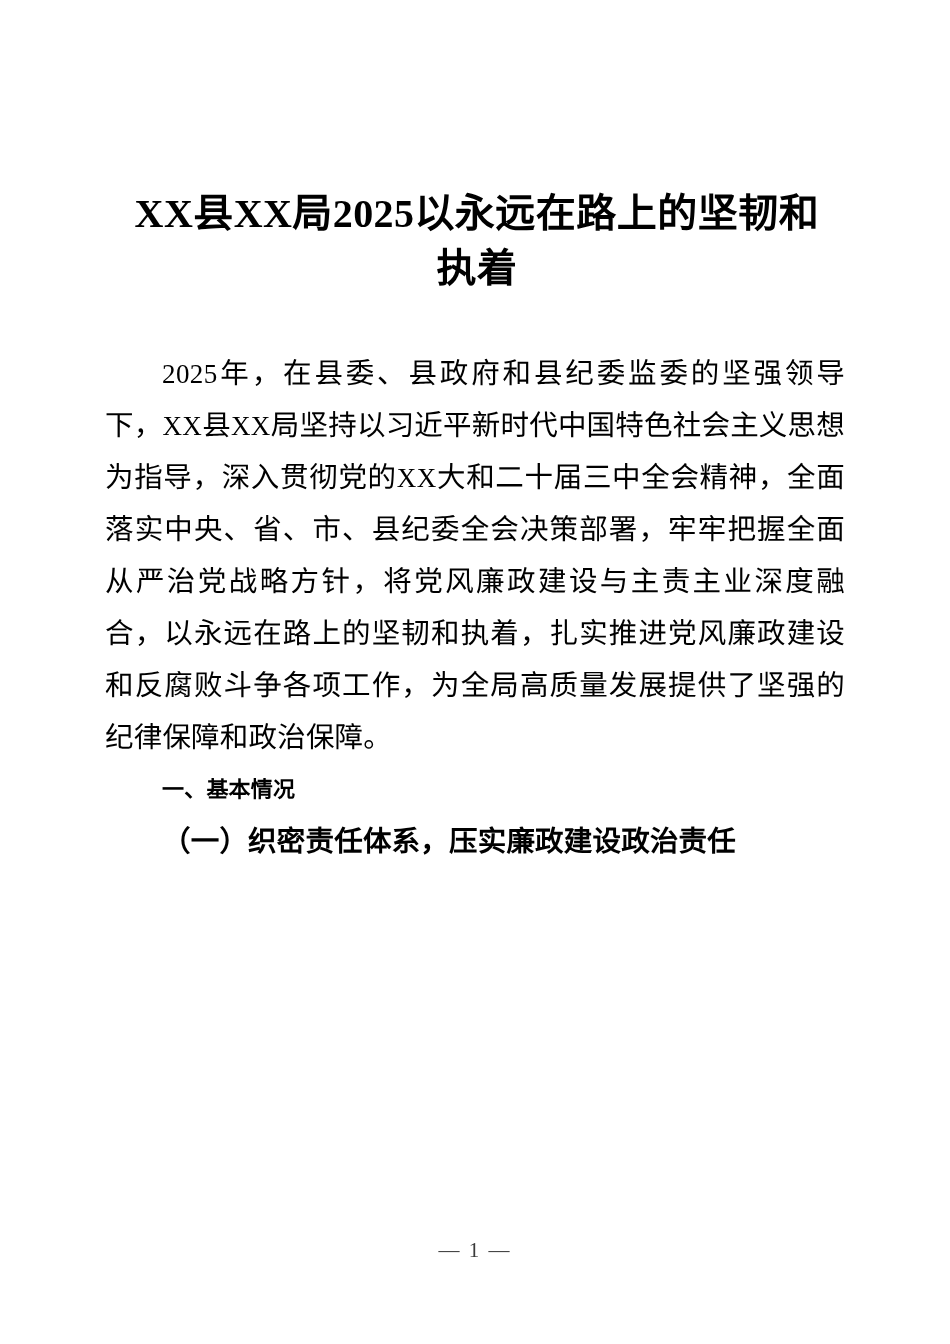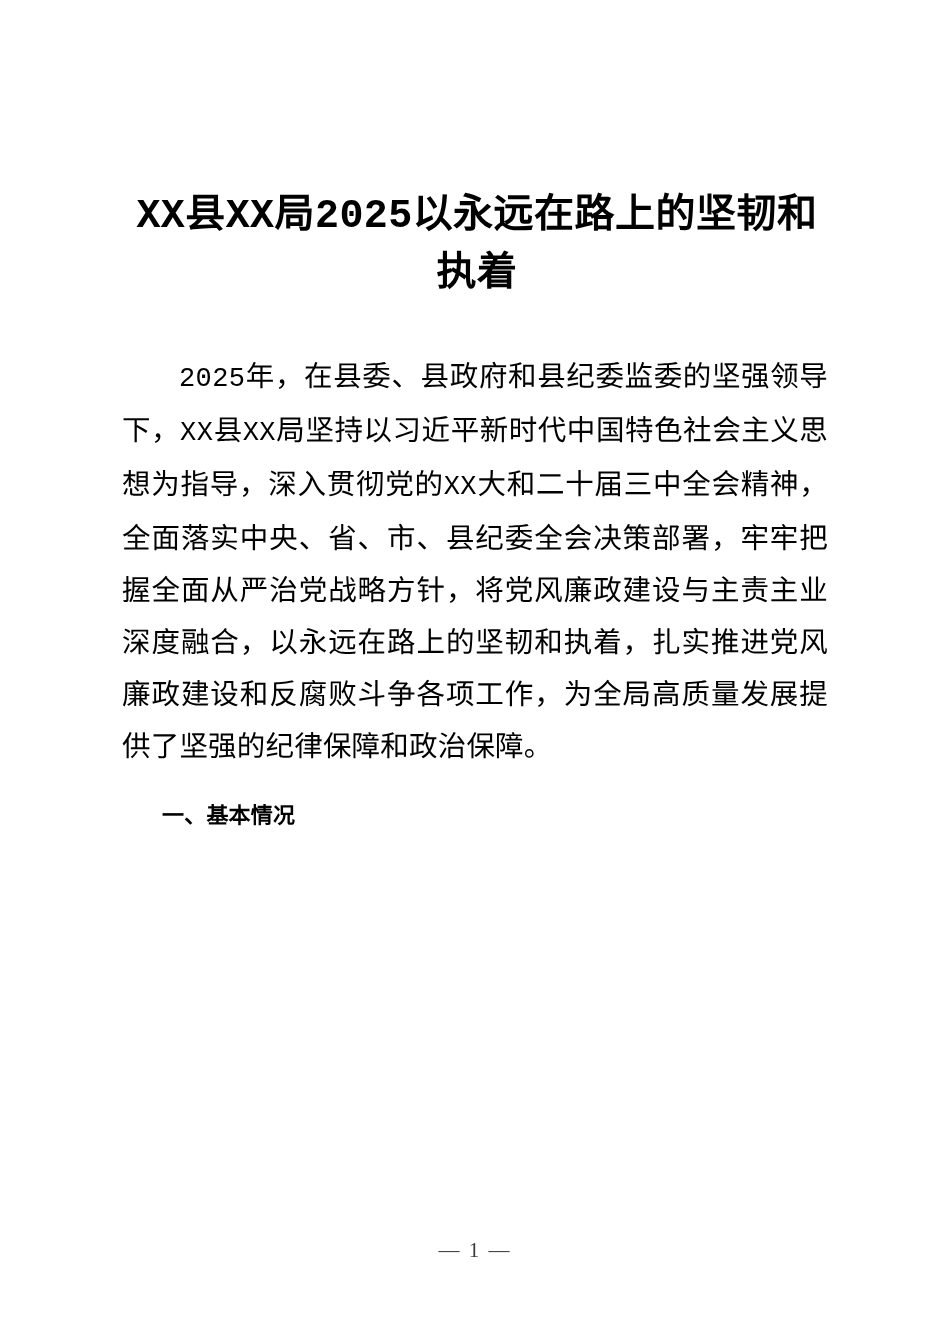--- a/index.html
+++ b/index.html
@@ -41,21 +41,21 @@
     margin-left: 22px;
   }
 
   
   .para {
     font-size: 28.5px;
     line-height: 52px;
     text-align: justify;
     text-align-last: left;
     text-justify: inter-ideograph;
-    margin: 17px;
+    margin: 0;
     letter-spacing: 0.2px;
   }
   .para.indent {
     text-indent: 57px;
   }
   .para.first {
     margin-top: 52px;
   }
 
   
@@ -71,21 +71,21 @@
     font-size: 28.5px;
     line-height: 52px;
     font-weight: bold;
     margin: 0;
     text-indent: 57px;
     letter-spacing: 0.2px;
   }
 
   
   .lat {
-    font-family: Liberation Mono, monospace;
+    font-family: Liberation Serif, serif;
     font-size: 27px;
     letter-spacing: 0.4px;
   }
   .doc-title .lat {
     font-size: 40px;
     font-weight: bold;
   }
 
   .b { font-weight: bold; }
 
@@ -109,19 +109,20 @@
 
   <div class="content">
 
     <h1 class="doc-title"><span class="lat">XX</span><span>县</span><span class="lat">XX</span><span>局</span><span class="lat">2025</span><span>以永远在路上的坚韧和执着</span></h1>
 
     <p class="para indent first"><span class="lat">2025</span><span>年，在县委、县政府和县纪委监委的坚强领导下，</span><span class="lat">XX</span><span>县</span><span class="lat">XX</span><span>局坚持以习近平新时代中国特色社会主义思想为指导，深入贯彻党的</span><span class="lat">XX</span><span>大和二十届三中全会精神，全面落实中央、省、市、县纪委全会决策部署，牢牢把握全面从严治党战略方针，将党风廉政建设与主责主业深度融合，以永远在路上的坚韧和执着，扎实推进党风廉政建设和反腐败斗争各项工作，为全局高质量发展提供了坚强的纪律保障和政治保障。</span></p>
 
     <h2 class="h-level1">一、基本情况</h2>
 
 
+    <h3 class="h-level2">（一）织密责任体系，压实廉政建设政治责任</h3>
 
 
   </div>
 
   <div class="footer">— 1 —</div>
 
 </div>
 
 </body></html>

